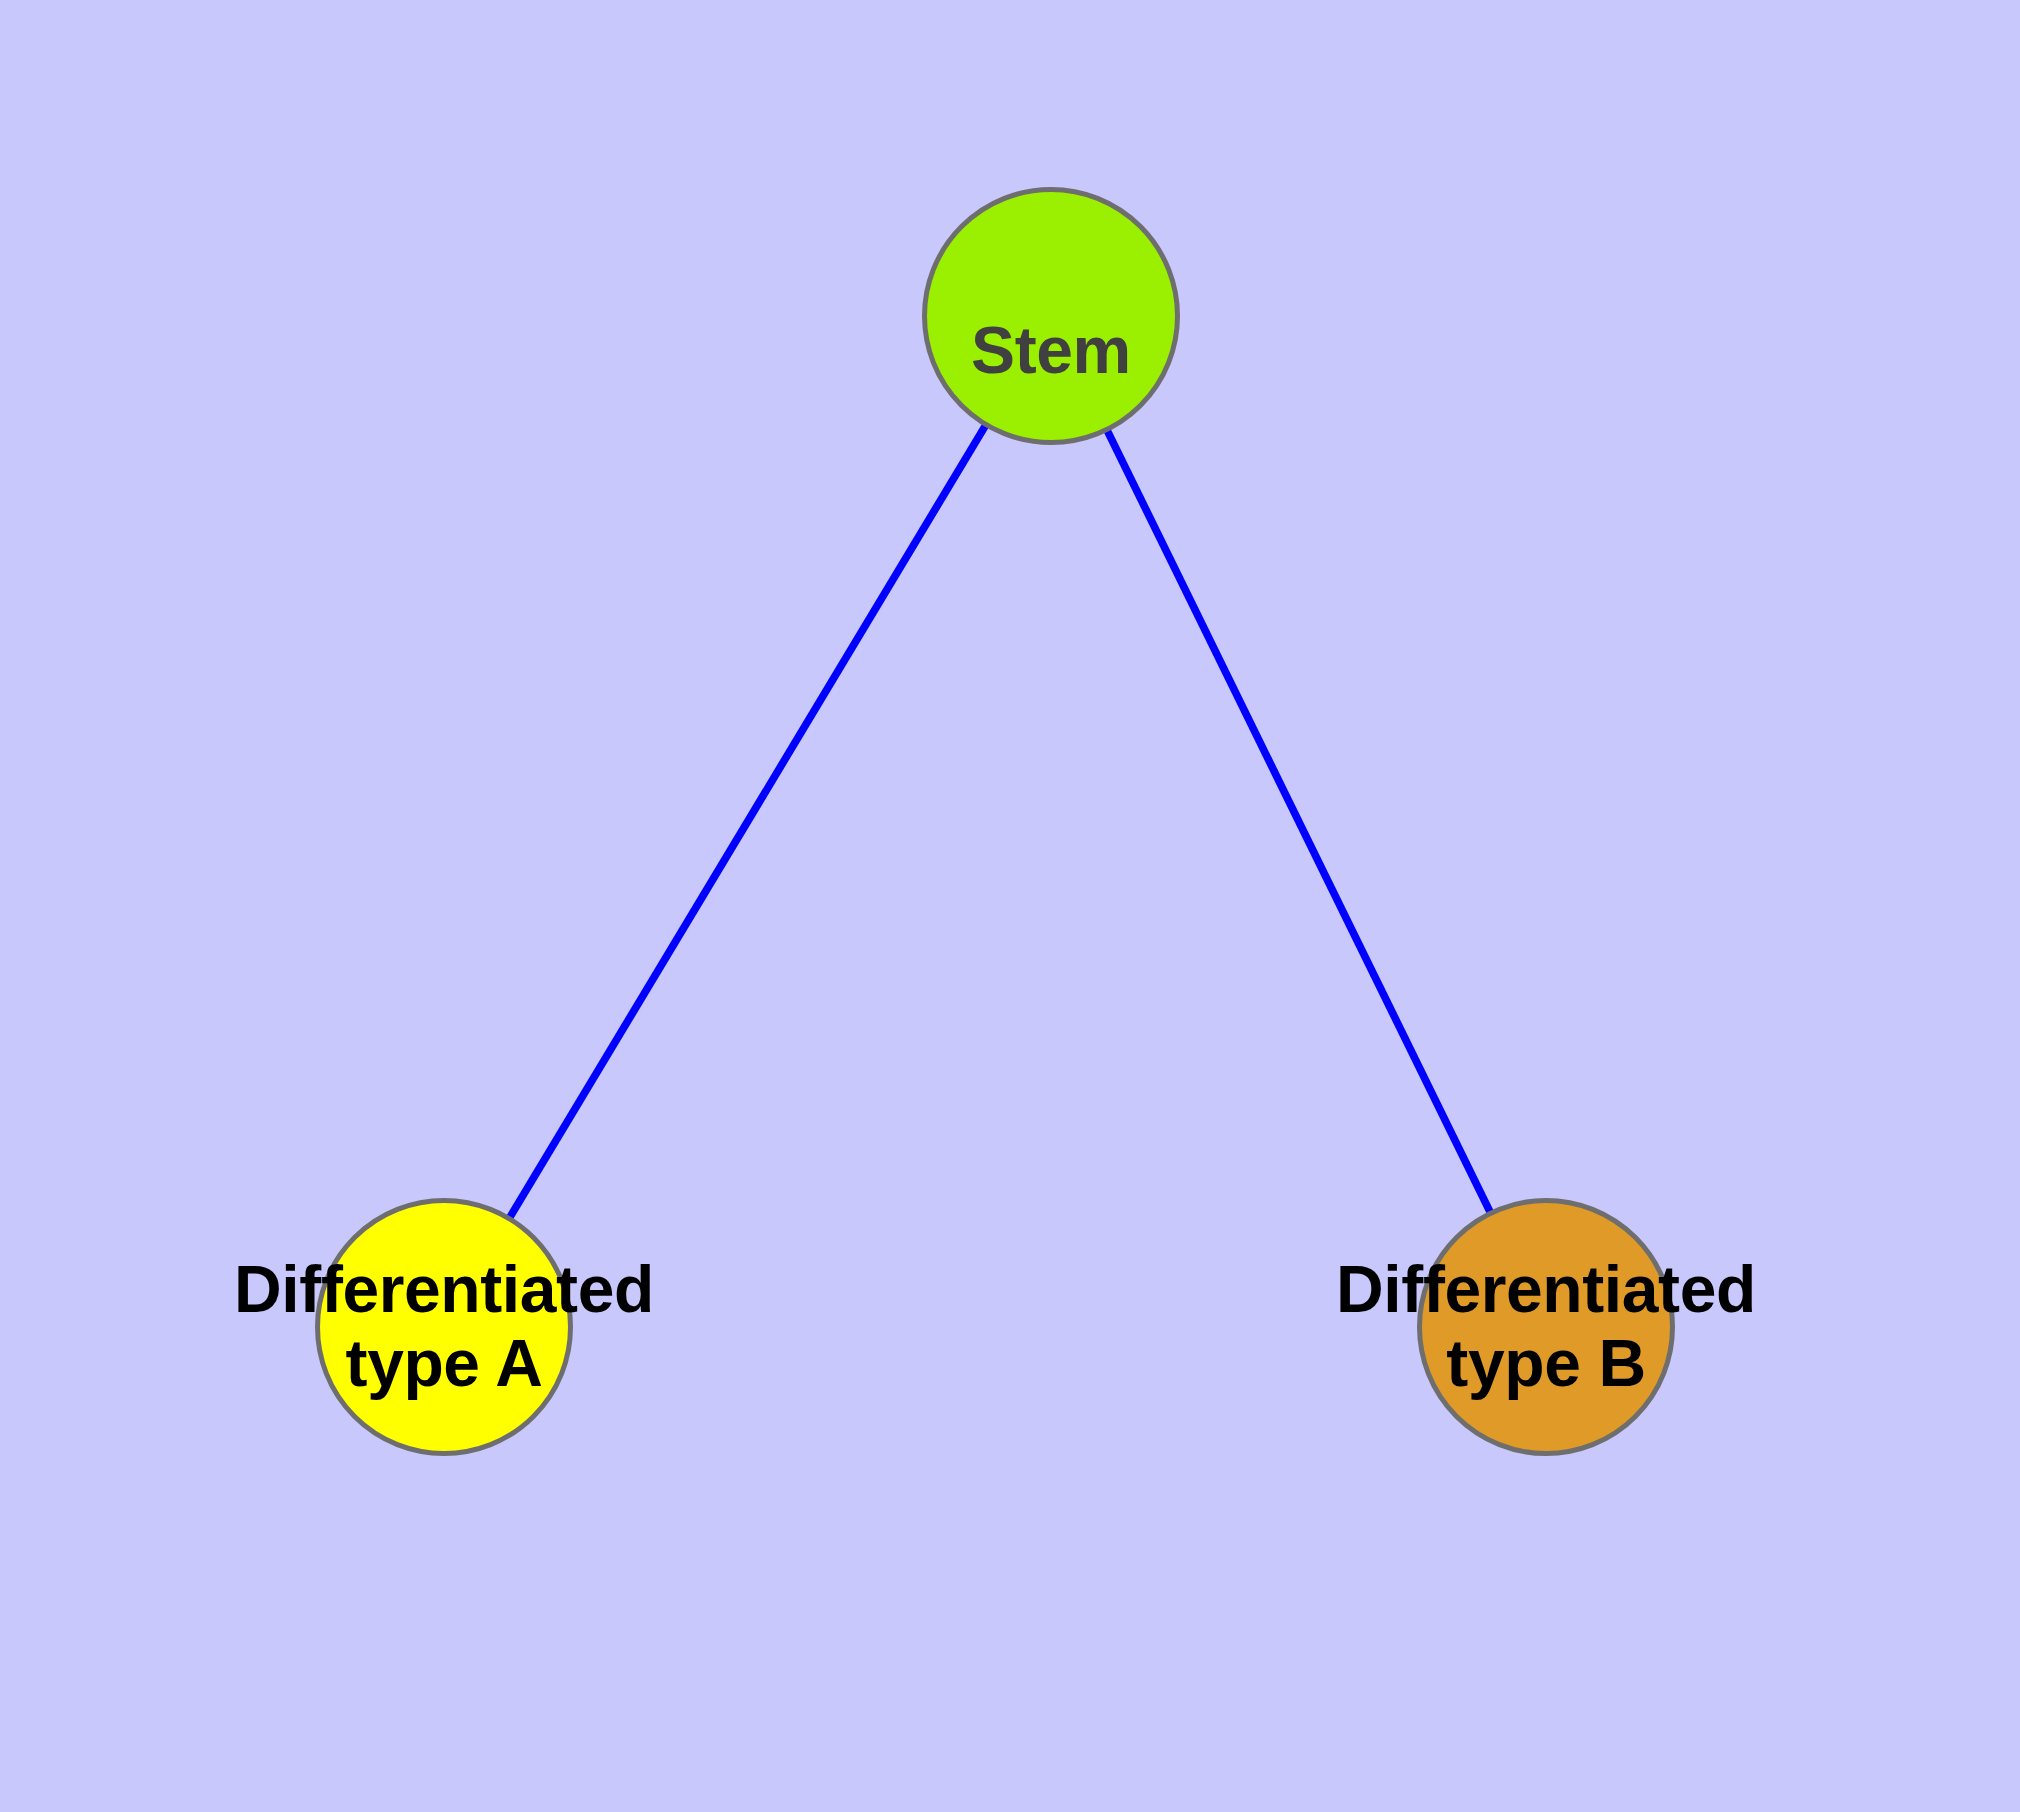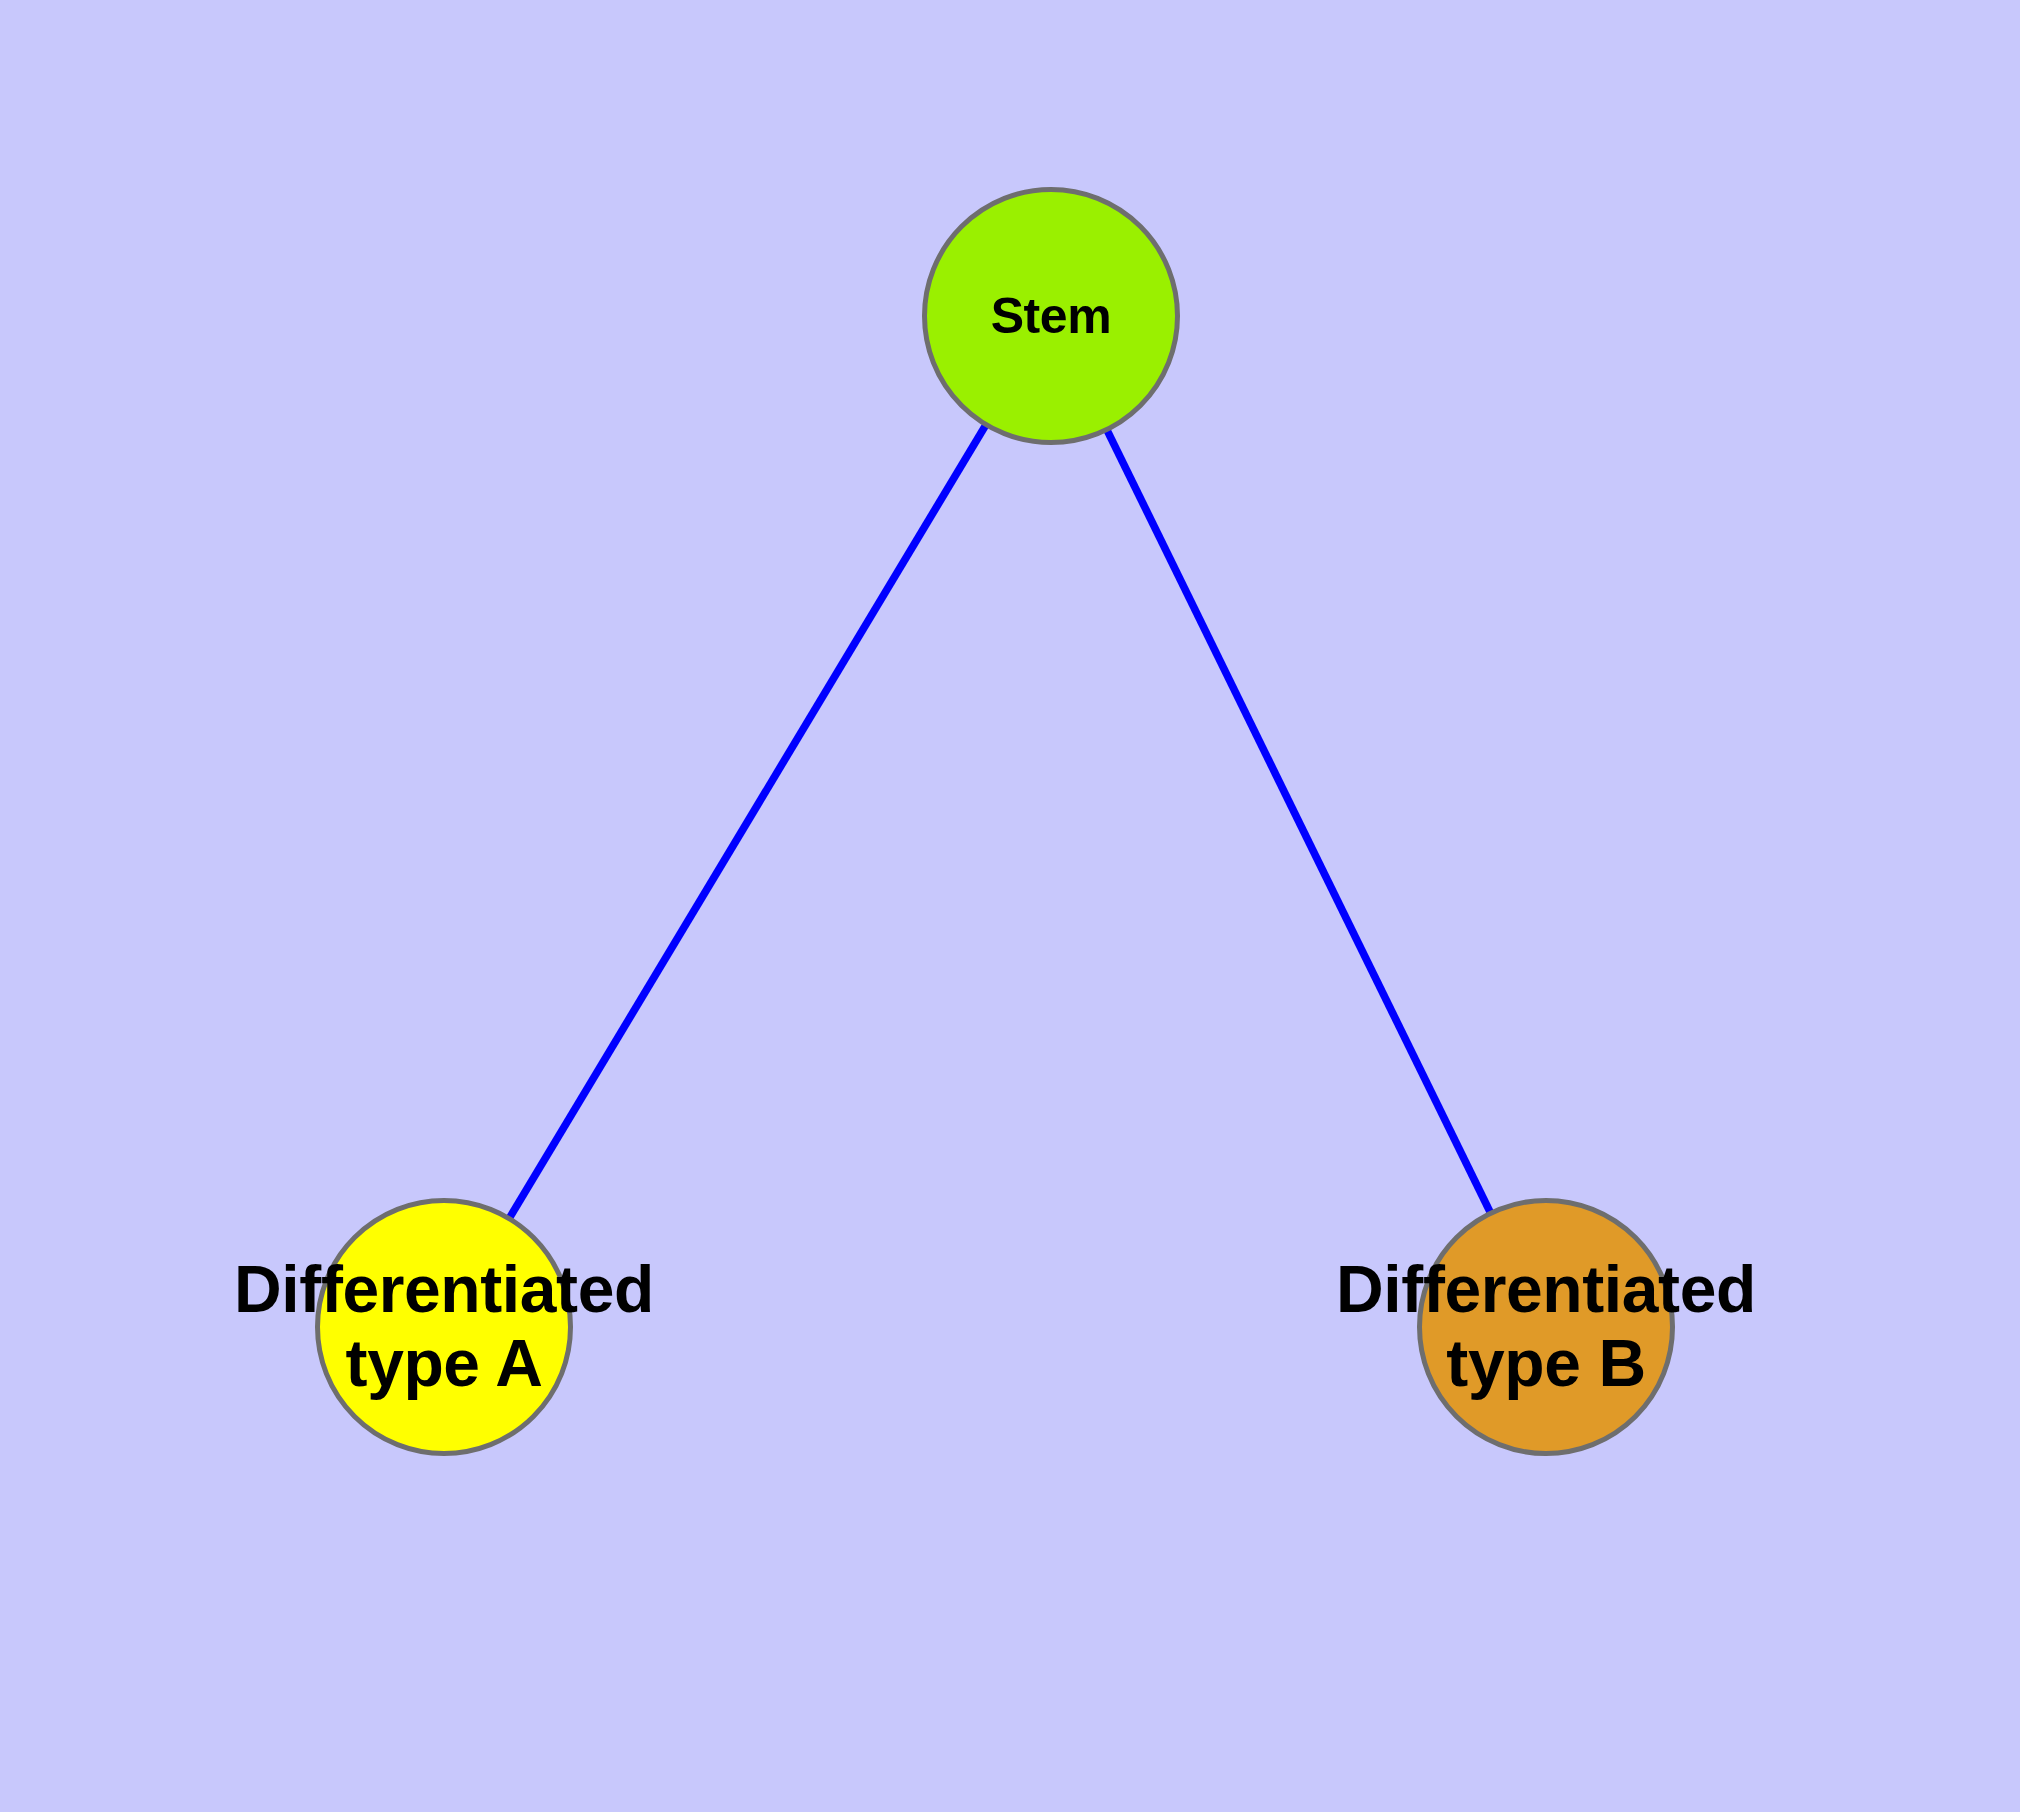--- a/index.html
+++ b/index.html
@@ -58,21 +58,21 @@
 <div id="canvas" style="width: 2021px; height: 1812px;">
 
   <div id="graph-background" style="width: 2021px; height: 1812px; background: rgb(200, 200, 252);"></div>
 
   <svg id="graph-svg" viewBox="0 0 2384 2138">
     <line id="edge-stem-diff_a" stroke-linecap="butt" x1="1240" y1="373" x2="524" y2="1565" stroke="#0000ff" stroke-width="9"></line>
     <line id="edge-stem-diff_b" stroke-linecap="butt" x1="1240" y1="373" x2="1824" y2="1565" stroke="#0000ff" stroke-width="9"></line>
   </svg>
 
   <div class="graph-node" id="node-stem" style="left: 922px; top: 187px; width: 258px; height: 258px; background: rgb(154, 240, 0); border-color: rgb(110, 110, 110); border-width: 5.1px;">
-    <span class="node-label" style="font-size: 50px; color: #000000;">Stem</span>
+    <span class="node-label" style="font-size: 66px; color: #404040; margin-top: 35px;">Stem</span>
   </div>
 
   <div class="graph-node" id="node-diff_a" style="left: 315px; top: 1198px; width: 258px; height: 258px; background: rgb(255, 255, 0); border-color: rgb(110, 110, 110); border-width: 5.1px;">
     <span class="node-label" style="font-size: 66px; color: rgb(0, 0, 0);">Differentiated
 type A</span>
   </div>
 
   <div class="graph-node" id="node-diff_b" style="left: 1417px; top: 1198px; width: 258px; height: 258px; background: rgb(224, 154, 40); border-color: rgb(110, 110, 110); border-width: 5.1px;">
     <span class="node-label" style="font-size: 66px; color: rgb(0, 0, 0);">Differentiated
 type B</span>

